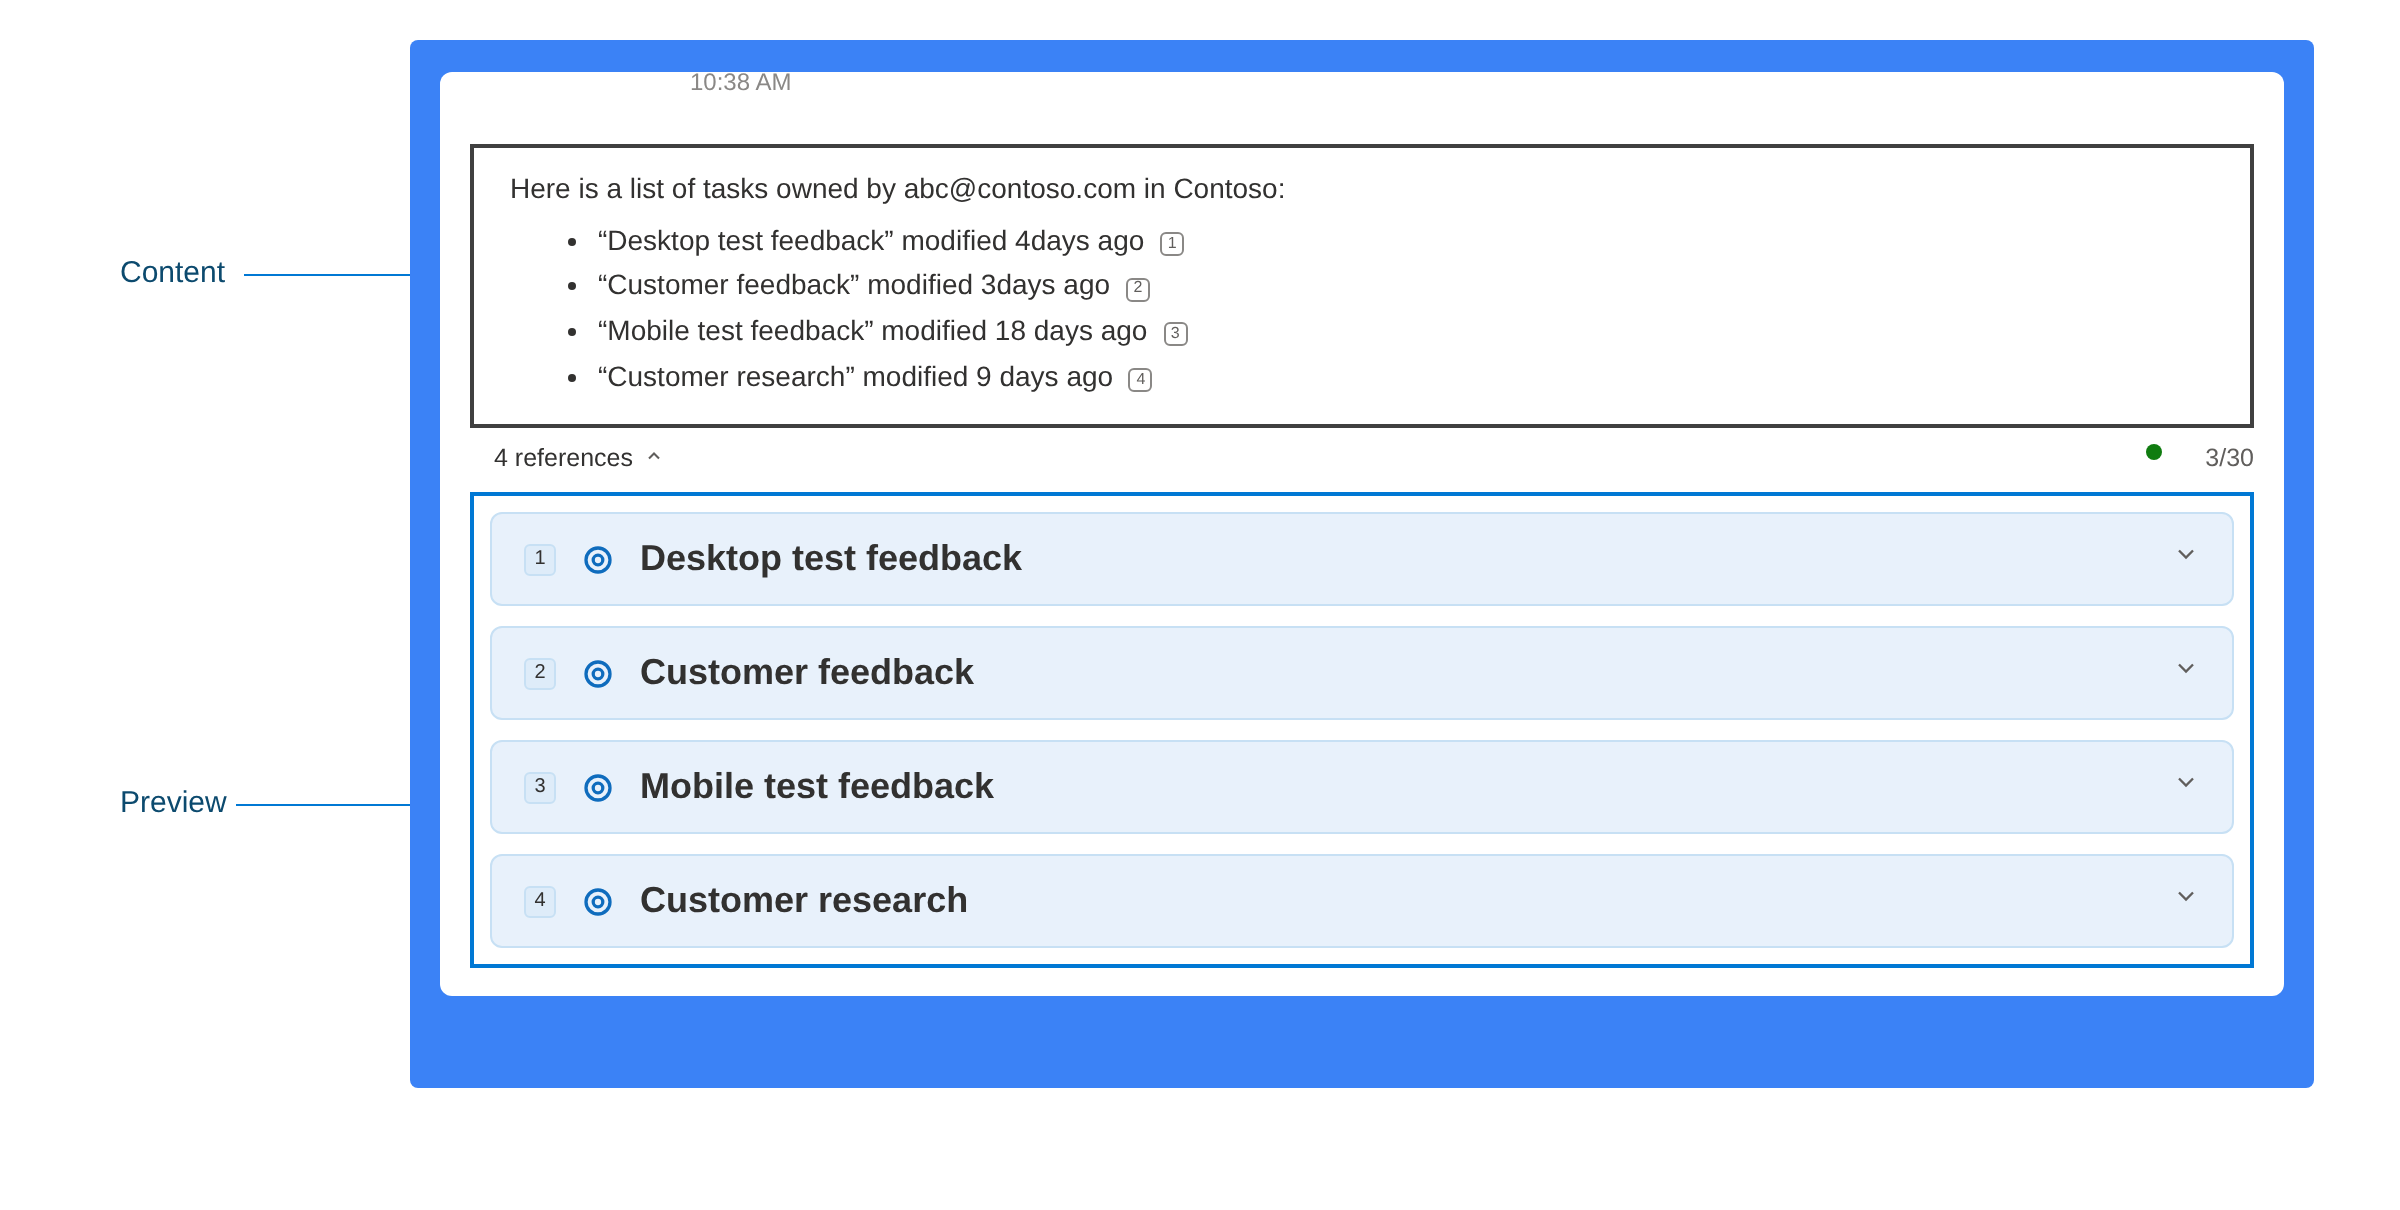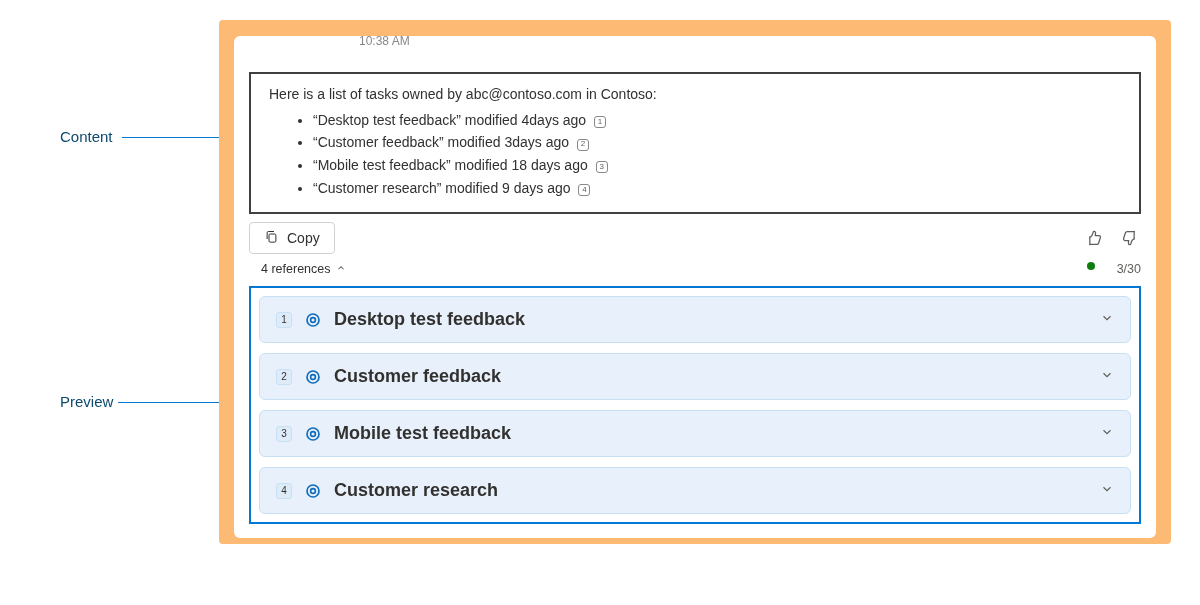--- a/index.html
+++ b/index.html
@@ -4,21 +4,21 @@
 <style>
   * { box-sizing: border-box; margin: 0; padding: 0; }
   html, body { width: 1200px; height: 605px; font-family: "Segoe UI", -apple-system, sans-serif; background: #fff; }
   .canvas { position: relative; width: 1200px; height: 605px; }
 
   
   .annot { position: absolute; left: 60px; font-size: 15px; color: #0c4a6e; }
   .annot-line { position: absolute; height: 1px; background: #0078d4; }
 
   
-  .outer-gray { position: absolute; left: 219px; top: 20px; width: 952px; height: 524px; background: #fdba74; border-radius: 4px; }
+  .outer-gray { position: absolute; left: 205px; top: 20px; width: 952px; height: 524px; background: #3b82f6; border-radius: 4px; }
   .card { position: absolute; left: 15px; top: 16px; width: 922px; background: #fff; border-radius: 6px; padding-bottom: 14px; }
 
   .timestamp { position: absolute; top: -2px; left: 125px; font-size: 12px; color: #8a8886; }
 
   .content-box { margin: 36px 15px 0 15px; border: 2px solid #404040; padding: 10px 18px 12px 18px; font-size: 14px; color: #323130; line-height: 1.55; }
   .content-box .intro { margin-bottom: 4px; }
   .content-box ul { list-style: disc; padding-left: 28px; }
   .content-box li { margin: 1px 16px; }
   .ref-badge { display: inline-flex; align-items: center; justify-content: center; min-width: 12px; height: 12px; border: 1px solid #8a8886; border-radius: 3px; font-size: 8px; color: #605e5c; margin-left: 4px; padding: 0 2px; vertical-align: 1px; }
 
@@ -73,45 +73,20 @@
             <span>“Mobile test feedback” modified 18 days ago</span>
             <span class="ref-badge">3</span>
           </li>
           <li>
             <span>“Customer research” modified 9 days ago</span>
             <span class="ref-badge">4</span>
           </li>
         </ul>
       </div>
 
-      <div class="under-row">
-        <button class="copy-btn">
-          <span>
-            <svg viewBox="0 0 24 24" fill="none" stroke="#323130" stroke-width="1.6">
-              <rect x="8" y="8" width="11" height="13" rx="2"></rect>
-              <path d="M5 16 V6 a2 2 0 0 1 2-2 h9"></path>
-            </svg>
-          </span>
-          <span>Copy</span>
-        </button>
-        <div class="feedback">
-          <span class="fb">
-            <svg width="20" height="20" viewBox="0 0 24 24" fill="none" stroke="#605e5c" stroke-width="1.5" stroke-linecap="round" stroke-linejoin="round">
-              <path d="M7 11v9"></path>
-              <path d="M7 11 c0 0 3-1 4-6 c0.3-1.5 2.5-1.5 2.8 0.3 c0.2 1.2-0.3 3.7-0.3 3.7 h4.5 c1.5 0 2 1.5 1.6 2.7 l-2 6.3 c-0.3 1-1.2 1.7-2.3 1.7 H7"></path>
-            </svg>
-          </span>
-          <span class="fb">
-            <svg width="20" height="20" viewBox="0 0 24 24" fill="none" stroke="#605e5c" stroke-width="1.5" stroke-linecap="round" stroke-linejoin="round">
-              <path d="M17 13V4"></path>
-              <path d="M17 13 c0 0-3 1-4 6 c-0.3 1.5-2.5 1.5-2.8-0.3 c-0.2-1.2 0.3-3.7 0.3-3.7 H6 c-1.5 0-2-1.5-1.6-2.7 l2-6.3 C6.7 5 7.6 4.3 8.7 4.3 H17"></path>
-            </svg>
-          </span>
-        </div>
-      </div>
 
       <div class="refs-row">
         <div class="refs-toggle">
           <span>4 references</span>
           <span class="chev">
             <svg width="10" height="10" viewBox="0 0 24 24" fill="none" stroke="#605e5c" stroke-width="2.5">
                 <path d="M6 15l6-6 6 6"></path>
               </svg>
           </span>
         </div>

